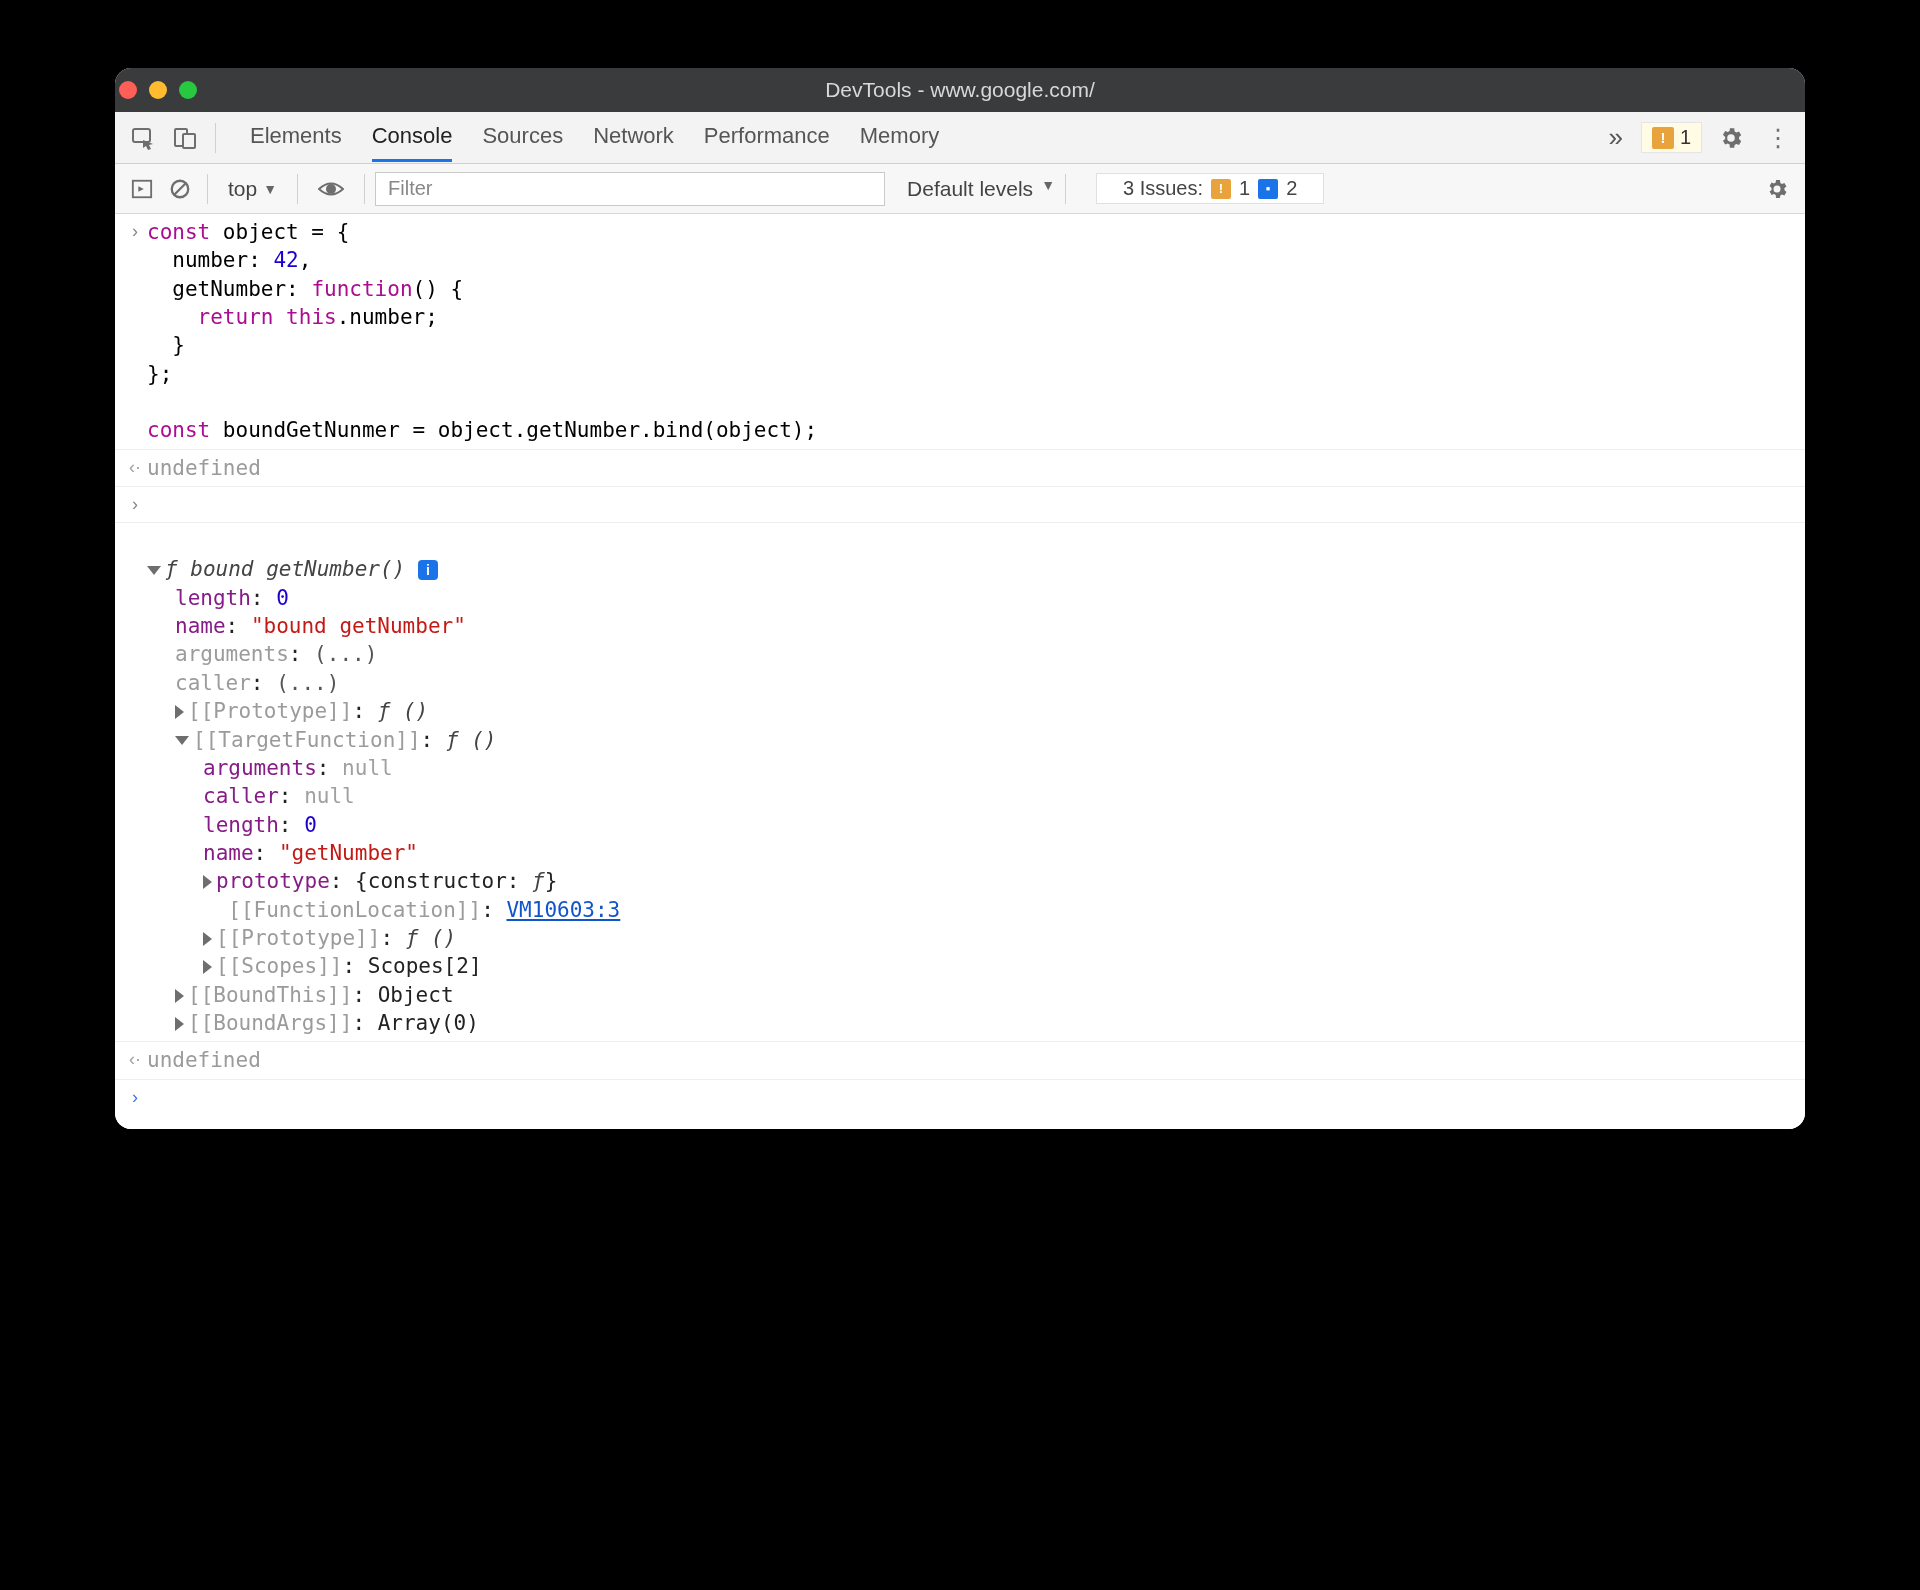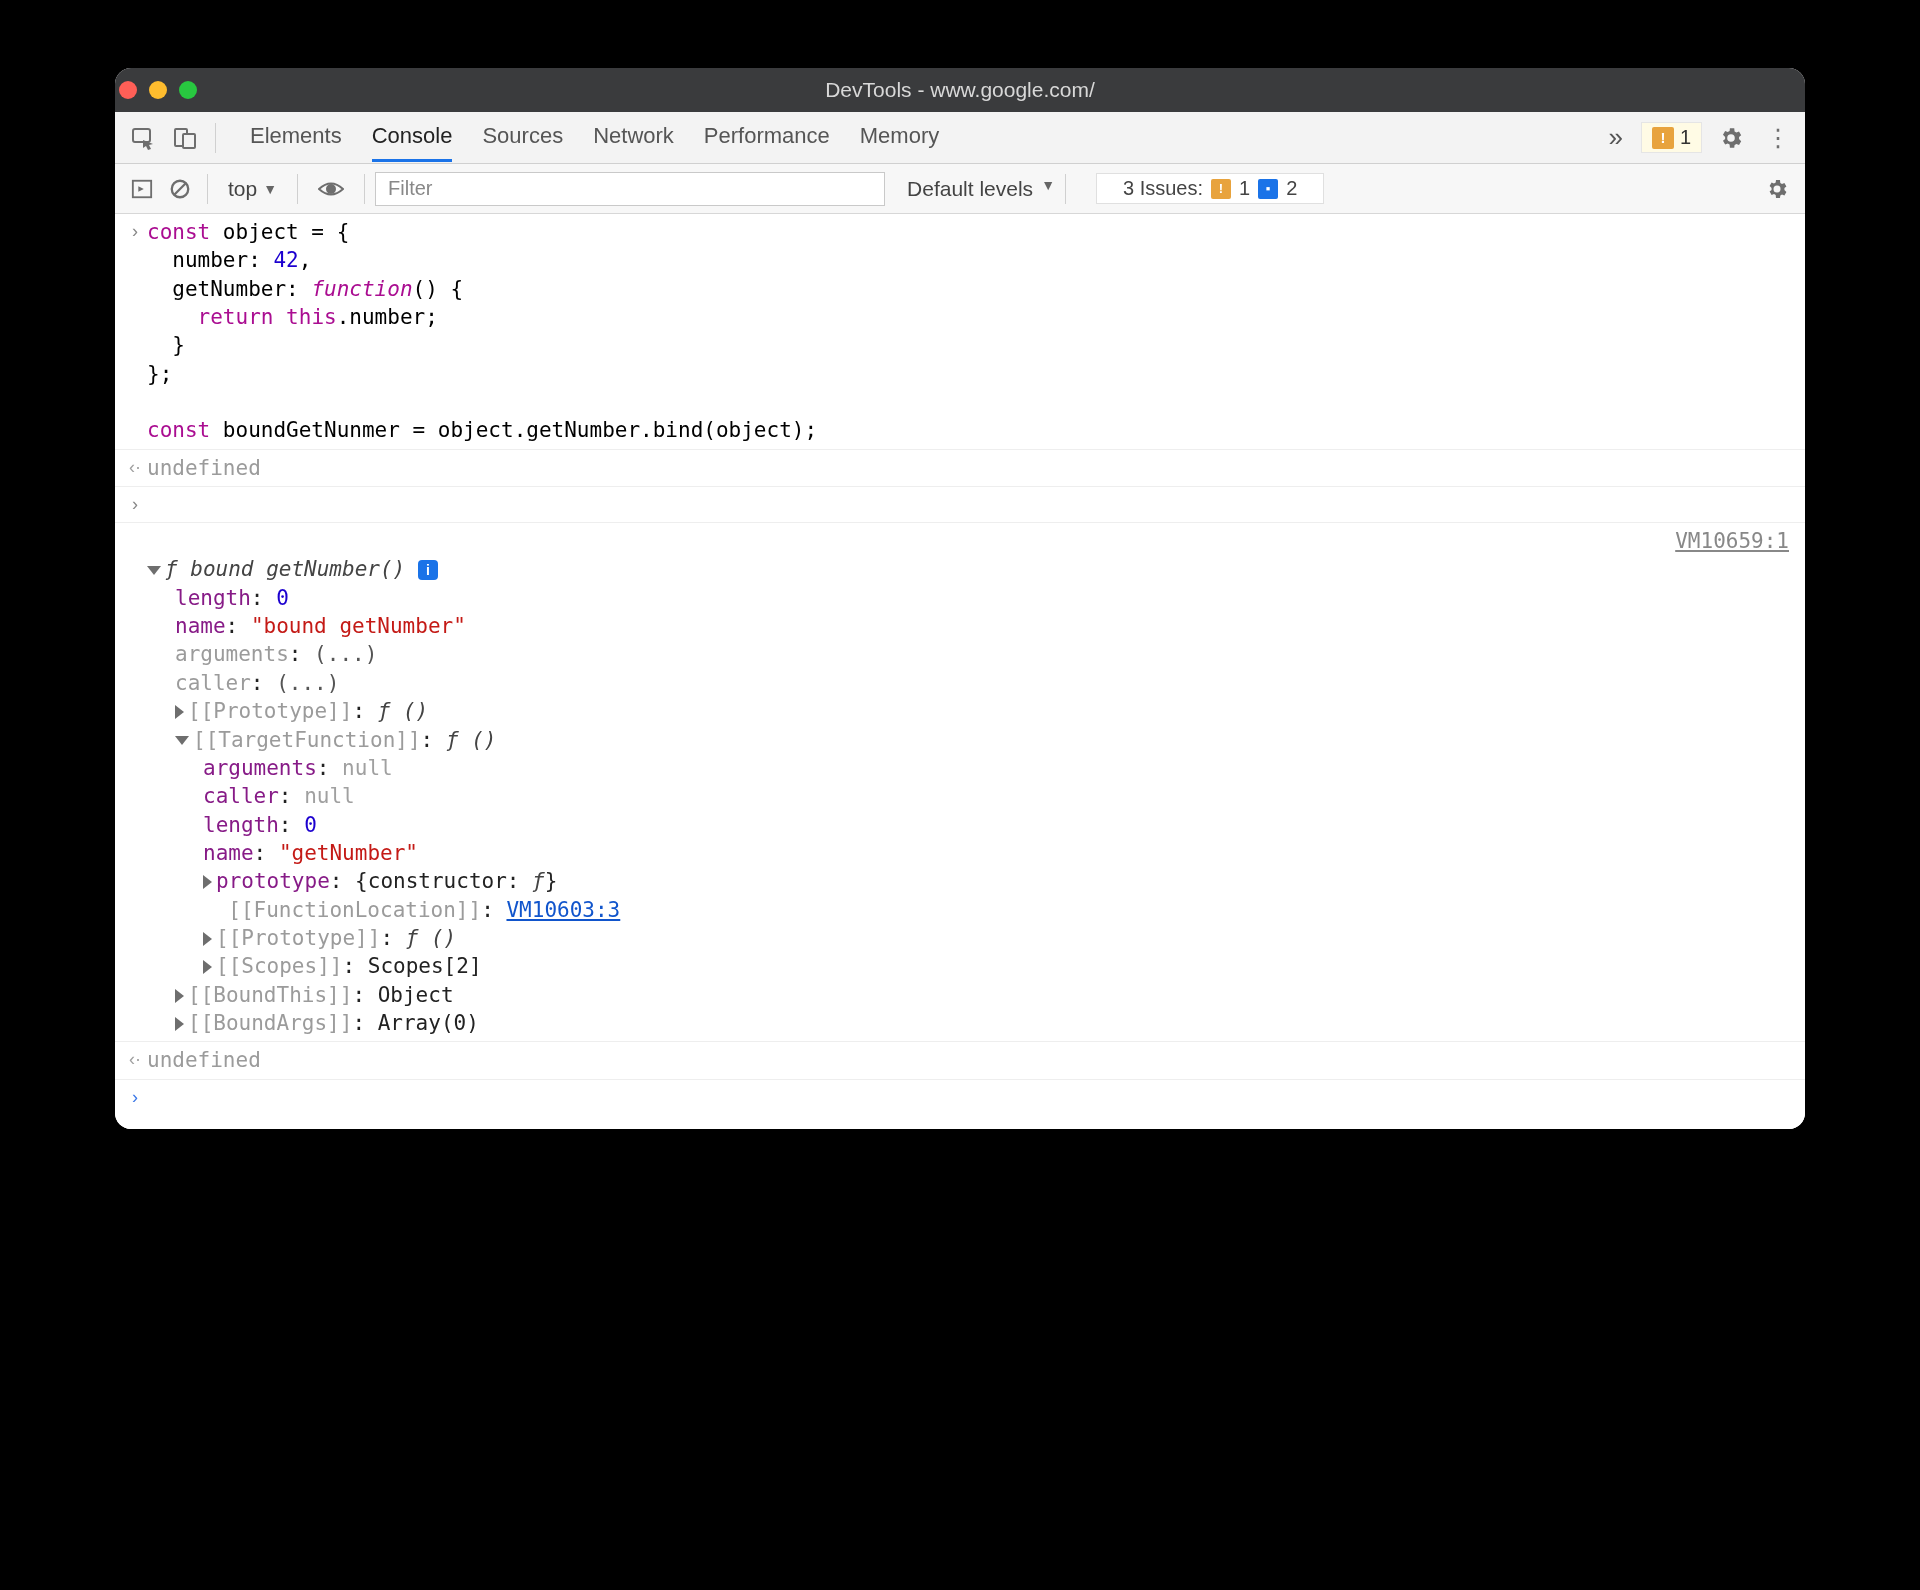--- a/index.html
+++ b/index.html
@@ -101,21 +101,21 @@
     padding: 4px 10px 4px 8px;
   }
   .row.no-border { border-bottom:none; }
   .gut { width:24px; flex-shrink:0; color:#888; text-align:center; font-family: sans-serif; font-size:18px; line-height:1.5; }
   .gut.blue { color:#3b78e7; }
   .content { flex:1; white-space:pre; }
   .rlink { color:#888; text-decoration:underline; margin-left:auto; padding-right:6px; }
   
   .kw { color:#aa0d91; }   
   .num { color:#1c00cf; }  
-  .fn-kw { color:#aa0d91;font-style:italic; }
+  .fn-kw { color:#aa0d91; }
   .this { color:#aa0d91; }
   .prop { color:#871b87; }  
   .propdim { color:#9b9b9b; } 
   .str { color:#c41a16; } 
   .it { font-style:italic; color:#444; }
   .dim { color:#a0a0a0; }
   .link { color:#1155cc; text-decoration:underline; }
   .grey333 { color:#555; }
   .black { color:#222; }
   .blueval { color:#1c00cf; }
@@ -252,21 +252,20 @@
       <div class="gut">›</div>
     </div>
 
     <div class="row">
       <div class="gut"></div>
       <div class="content" style="white-space:normal;">
         <div style="display:flex;">
           <div style="flex:1; white-space:pre;">
 <span class="tri down"></span><span class="it">ƒ </span><span class="it">bound getNumber()</span> <span class="info-badge">i</span>
 <span class="pad1"><span class="prop">length</span><span class="black">: </span><span class="blueval">0</span></span><span class="pad1"><span class="prop">name</span><span class="black">: </span><span class="str">"bound getNumber"</span></span><span class="pad1"><span class="propdim">arguments</span><span class="black">: </span><span class="grey333">(...)</span></span><span class="pad1"><span class="propdim">caller</span><span class="black">: </span><span class="grey333">(...)</span></span><span class="pad1"><span class="tri right"></span><span class="propdim">[[Prototype]]</span><span class="black">: </span><span class="it">ƒ ()</span></span><span class="pad1"><span class="tri down"></span><span class="propdim">[[TargetFunction]]</span><span class="black">: </span><span class="it">ƒ ()</span></span><span class="pad2"><span class="prop">arguments</span><span class="black">: </span><span class="dim">null</span></span><span class="pad2"><span class="prop">caller</span><span class="black">: </span><span class="dim">null</span></span><span class="pad2"><span class="prop">length</span><span class="black">: </span><span class="blueval">0</span></span><span class="pad2"><span class="prop">name</span><span class="black">: </span><span class="str">"getNumber"</span></span><span class="pad2"><span class="tri right"></span><span class="prop">prototype</span><span class="black">: </span><span class="black">{constructor: </span><span class="it">ƒ</span><span class="black">}</span></span><span class="pad2">  <span class="propdim">[[FunctionLocation]]</span><span class="black">: </span><span class="link">VM10603:3</span></span><span class="pad2"><span class="tri right"></span><span class="propdim">[[Prototype]]</span><span class="black">: </span><span class="it">ƒ ()</span></span><span class="pad2"><span class="tri right"></span><span class="propdim">[[Scopes]]</span><span class="black">: </span><span class="black">Scopes[2]</span></span><span class="pad1"><span class="tri right"></span><span class="propdim">[[BoundThis]]</span><span class="black">: </span><span class="black">Object</span></span><span class="pad1"><span class="tri right"></span><span class="propdim">[[BoundArgs]]</span><span class="black">: </span><span class="black">Array(0)</span></span></div>
-          <div class="rlink">VM10659:1</div>
         </div>
       </div>
     </div>
 
     <div class="row">
       <div class="gut dim">‹·</div>
       <div class="content undef">undefined</div>
     </div>
 
     <div class="row no-border" style="padding-bottom:18px;">

